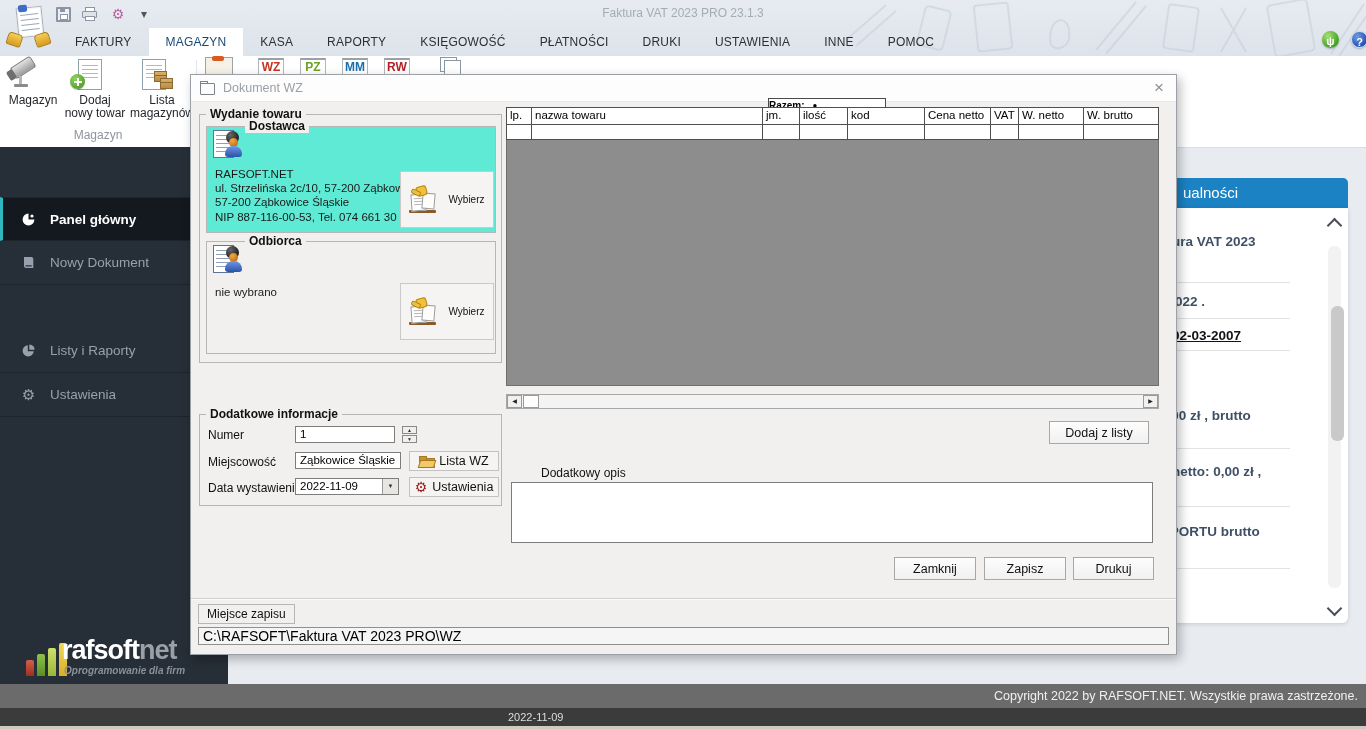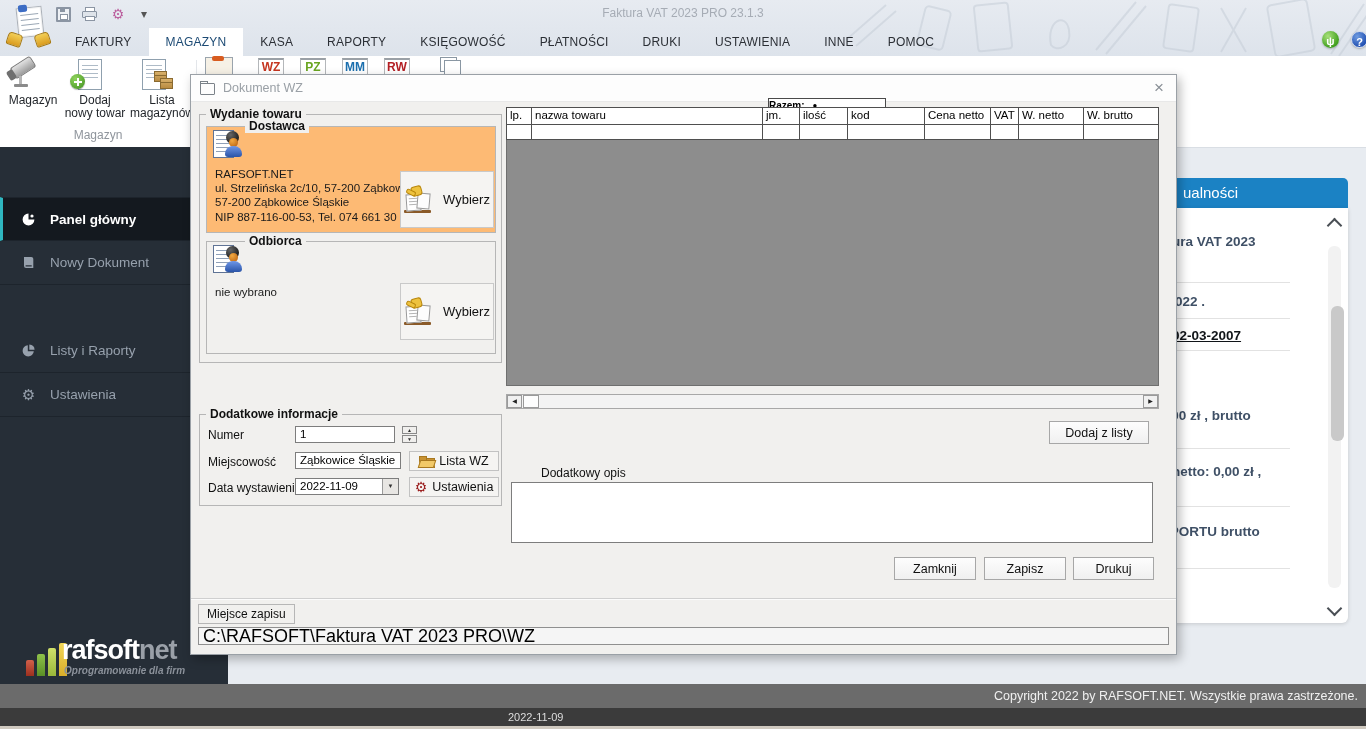--- a/index.html
+++ b/index.html
@@ -113,21 +113,21 @@
     box-sizing:border-box;box-shadow:3px 4px 10px rgba(0,0,0,.28)}
   .dlg-title{position:absolute;left:0;top:0;right:0;height:26px;background:#fdfdfd;border-bottom:1px solid #e8e8e8}
   .dlg-title-text{position:absolute;left:32px;top:0;line-height:26px;color:#9aa0a6;font-size:12.5px}
   .dlg-foldic{position:absolute;left:9px;top:8px;width:13px;height:10px;border:1px solid #7b8289;border-radius:1px}
   .dlg-foldic:before{content:"";position:absolute;left:-1px;top:-3px;width:6px;height:2px;border:1px solid #7b8289;border-bottom:none}
   .dlg-close{position:absolute;right:12px;top:2px;font-size:17px;color:#8a9097;cursor:pointer;line-height:22px}
   .gbox{position:absolute;border:1px solid #b6b6b6;box-sizing:border-box}
   .gcap{position:absolute;top:-8px;left:6px;background:#f1f0ee;padding:0 4px;font-size:12px;font-weight:bold;color:#111;white-space:nowrap}
   .addr{position:absolute;left:8px;top:40px;font-size:11.5px;color:#1a1a1a;line-height:14.2px;white-space:nowrap}
   .choose-btn{position:absolute;width:92px;height:55px;background:#f5f4f2;border:1px solid #c9c9c9;cursor:pointer;
-    display:flex;align-items:center;justify-content:center;gap:11px;font-size:13px;color:#111}
+    display:flex;align-items:center;justify-content:center;gap:11px;font-size:10px;color:#111}
   
   .person{position:absolute;left:6px;top:3px;width:34px;height:32px}
   .person .doc{position:absolute;left:0;top:0;width:19px;height:26px;background:#fff;border:1px solid #5f7395}
   .person .doc i{position:absolute;left:2px;right:2px;height:1px;background:#8fa0b8;display:block}
   .person .orb{position:absolute;left:13px;top:1px;width:13px;height:13px;border-radius:50%;background:radial-gradient(circle at 35% 30%,#666,#000)}
   .person .head{position:absolute;left:16px;top:8px;width:9px;height:9px;border-radius:50%;background:radial-gradient(circle at 35% 30%,#f2a942,#b55a08)}
   .person .body{position:absolute;left:12px;top:16px;width:17px;height:11px;border-radius:8px 8px 3px 3px;background:linear-gradient(#6f97e8,#2a54a8)}
   
   .pickic{position:relative;width:28px;height:26px}
   .pickic .base{position:absolute;left:0;bottom:0;width:27px;height:3px;background:#8a5a28;border-radius:1px}
@@ -174,21 +174,21 @@
   .hscroll{position:absolute;left:315px;top:319px;width:653px;height:15px;background:#f3f3f3;border:1px solid #a8a8a8;box-sizing:border-box}
   .hs-arrow{position:absolute;top:0;width:15px;height:13px;background:#f0f0f0;border:1px solid #9a9a9a;box-sizing:border-box;
     font-size:6px;text-align:center;line-height:11px;color:#222;cursor:pointer}
   .hs-thumb{position:absolute;left:16px;top:0;width:16px;height:13px;background:#fdfdfd;border:1px solid #9a9a9a;box-sizing:border-box;cursor:pointer}
   
   .dlg-btn{position:absolute;height:23px;background:linear-gradient(#fdfdfd,#f0f0f0);border:1px solid #a7a7a7;font-size:12.5px;color:#111;
     display:flex;align-items:center;justify-content:center;cursor:pointer;box-sizing:border-box;font-family:"Liberation Sans",sans-serif}
   .groove{position:absolute;left:0;right:0;top:523px;border-top:1px solid #cfcfcf;border-bottom:1px solid #fbfbfb}
   .save-loc{position:absolute;left:7px;top:529px;padding:2px 8px;border:1px solid #b6b6b6;background:#f1f0ee;font-size:12px;color:#111}
   .path-field{position:absolute;left:7px;top:552px;width:971px;height:18px;background:#f5f5f5;border:1px solid #8f8f8f;box-sizing:border-box;
-    font-size:18px;color:#000;line-height:16px;padding-left:4px;white-space:nowrap;overflow:hidden}
+    font-size:14px;color:#000;line-height:16px;padding-left:4px;white-space:nowrap;overflow:hidden}
   .opis-label{position:absolute;left:350px;top:391px;font-size:12px;color:#111}
   .opis-area{position:absolute;left:320px;top:407px;width:642px;height:61px;background:#fff;border:1px solid #7d7d7d;box-sizing:border-box;cursor:text}
 </style>
 </head>
 <body>
 
 <div class="screen">
 
   <div class="header">
     <svg class="doodles" width="540" height="56" viewBox="0 0 540 56">
@@ -384,21 +384,21 @@
     <div class="dlg-title">
       <div class="dlg-foldic"></div>
       <div class="dlg-title-text">Dokument WZ</div>
       <div class="dlg-close">×</div>
     </div>
 
     <div class="gbox" style="left:8px;top:39px;width:303px;height:249px">
       <span class="gcap">Wydanie towaru</span>
     </div>
 
-    <div class="gbox" style="left:15px;top:51px;width:290px;height:107px;background:#fdba74">
+    <div class="gbox" style="left:15px;top:51px;width:290px;height:107px;background:#5eead4">
       <span class="gcap" style="left:38px">Dostawca</span>
       <div class="person">
         <div class="doc">
             <i style="top:4px"></i>
             <i style="top:8px"></i>
             <i style="top:12px"></i>
             <i style="top:16px"></i>
             <i style="top:20px"></i>
           </div>
         <div class="orb"></div>

